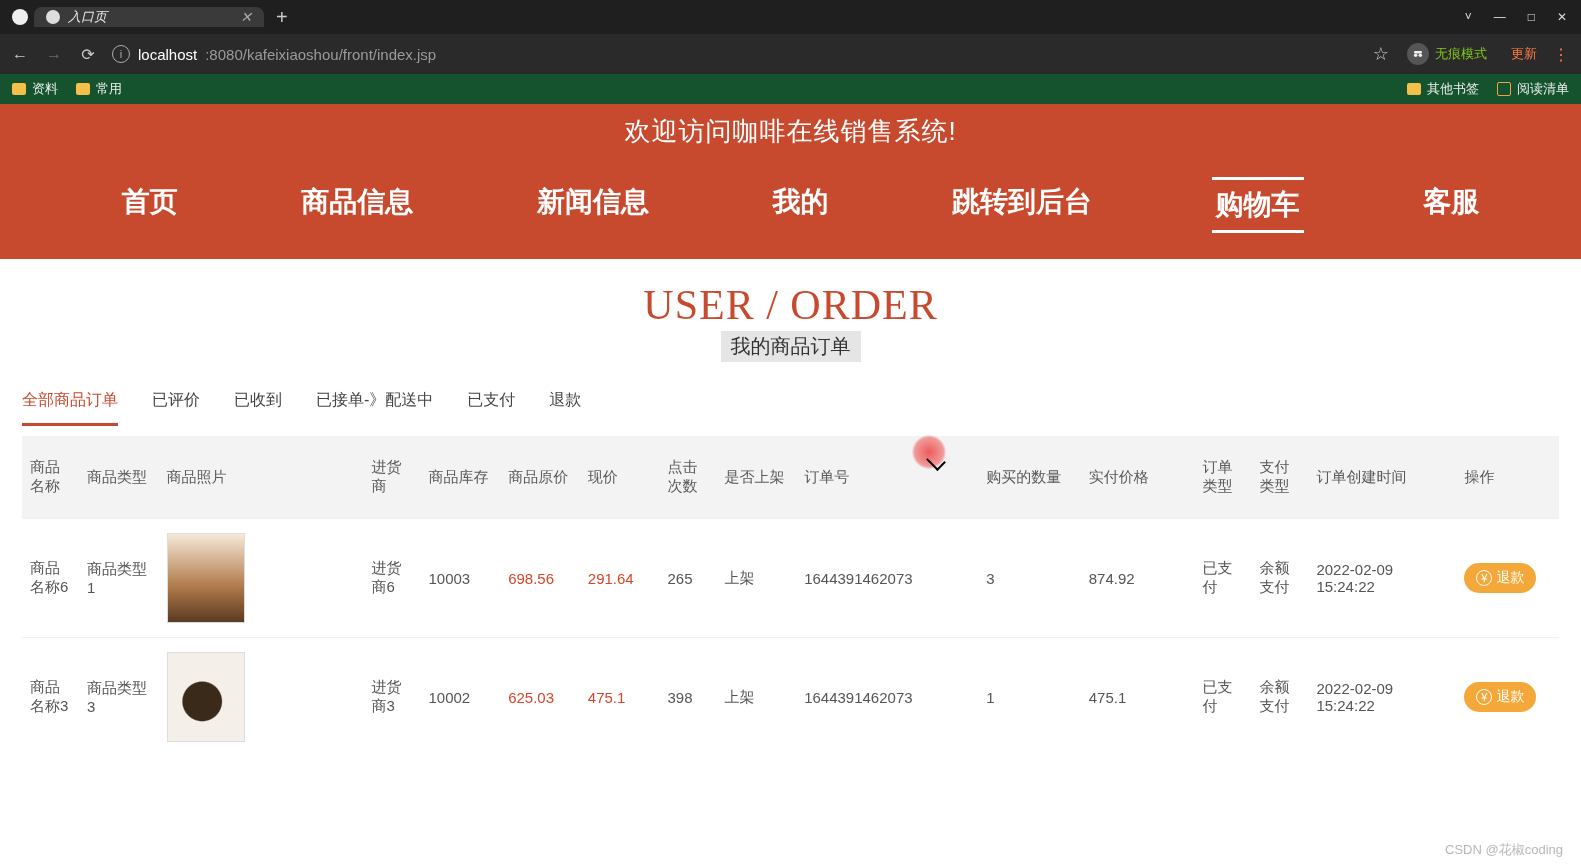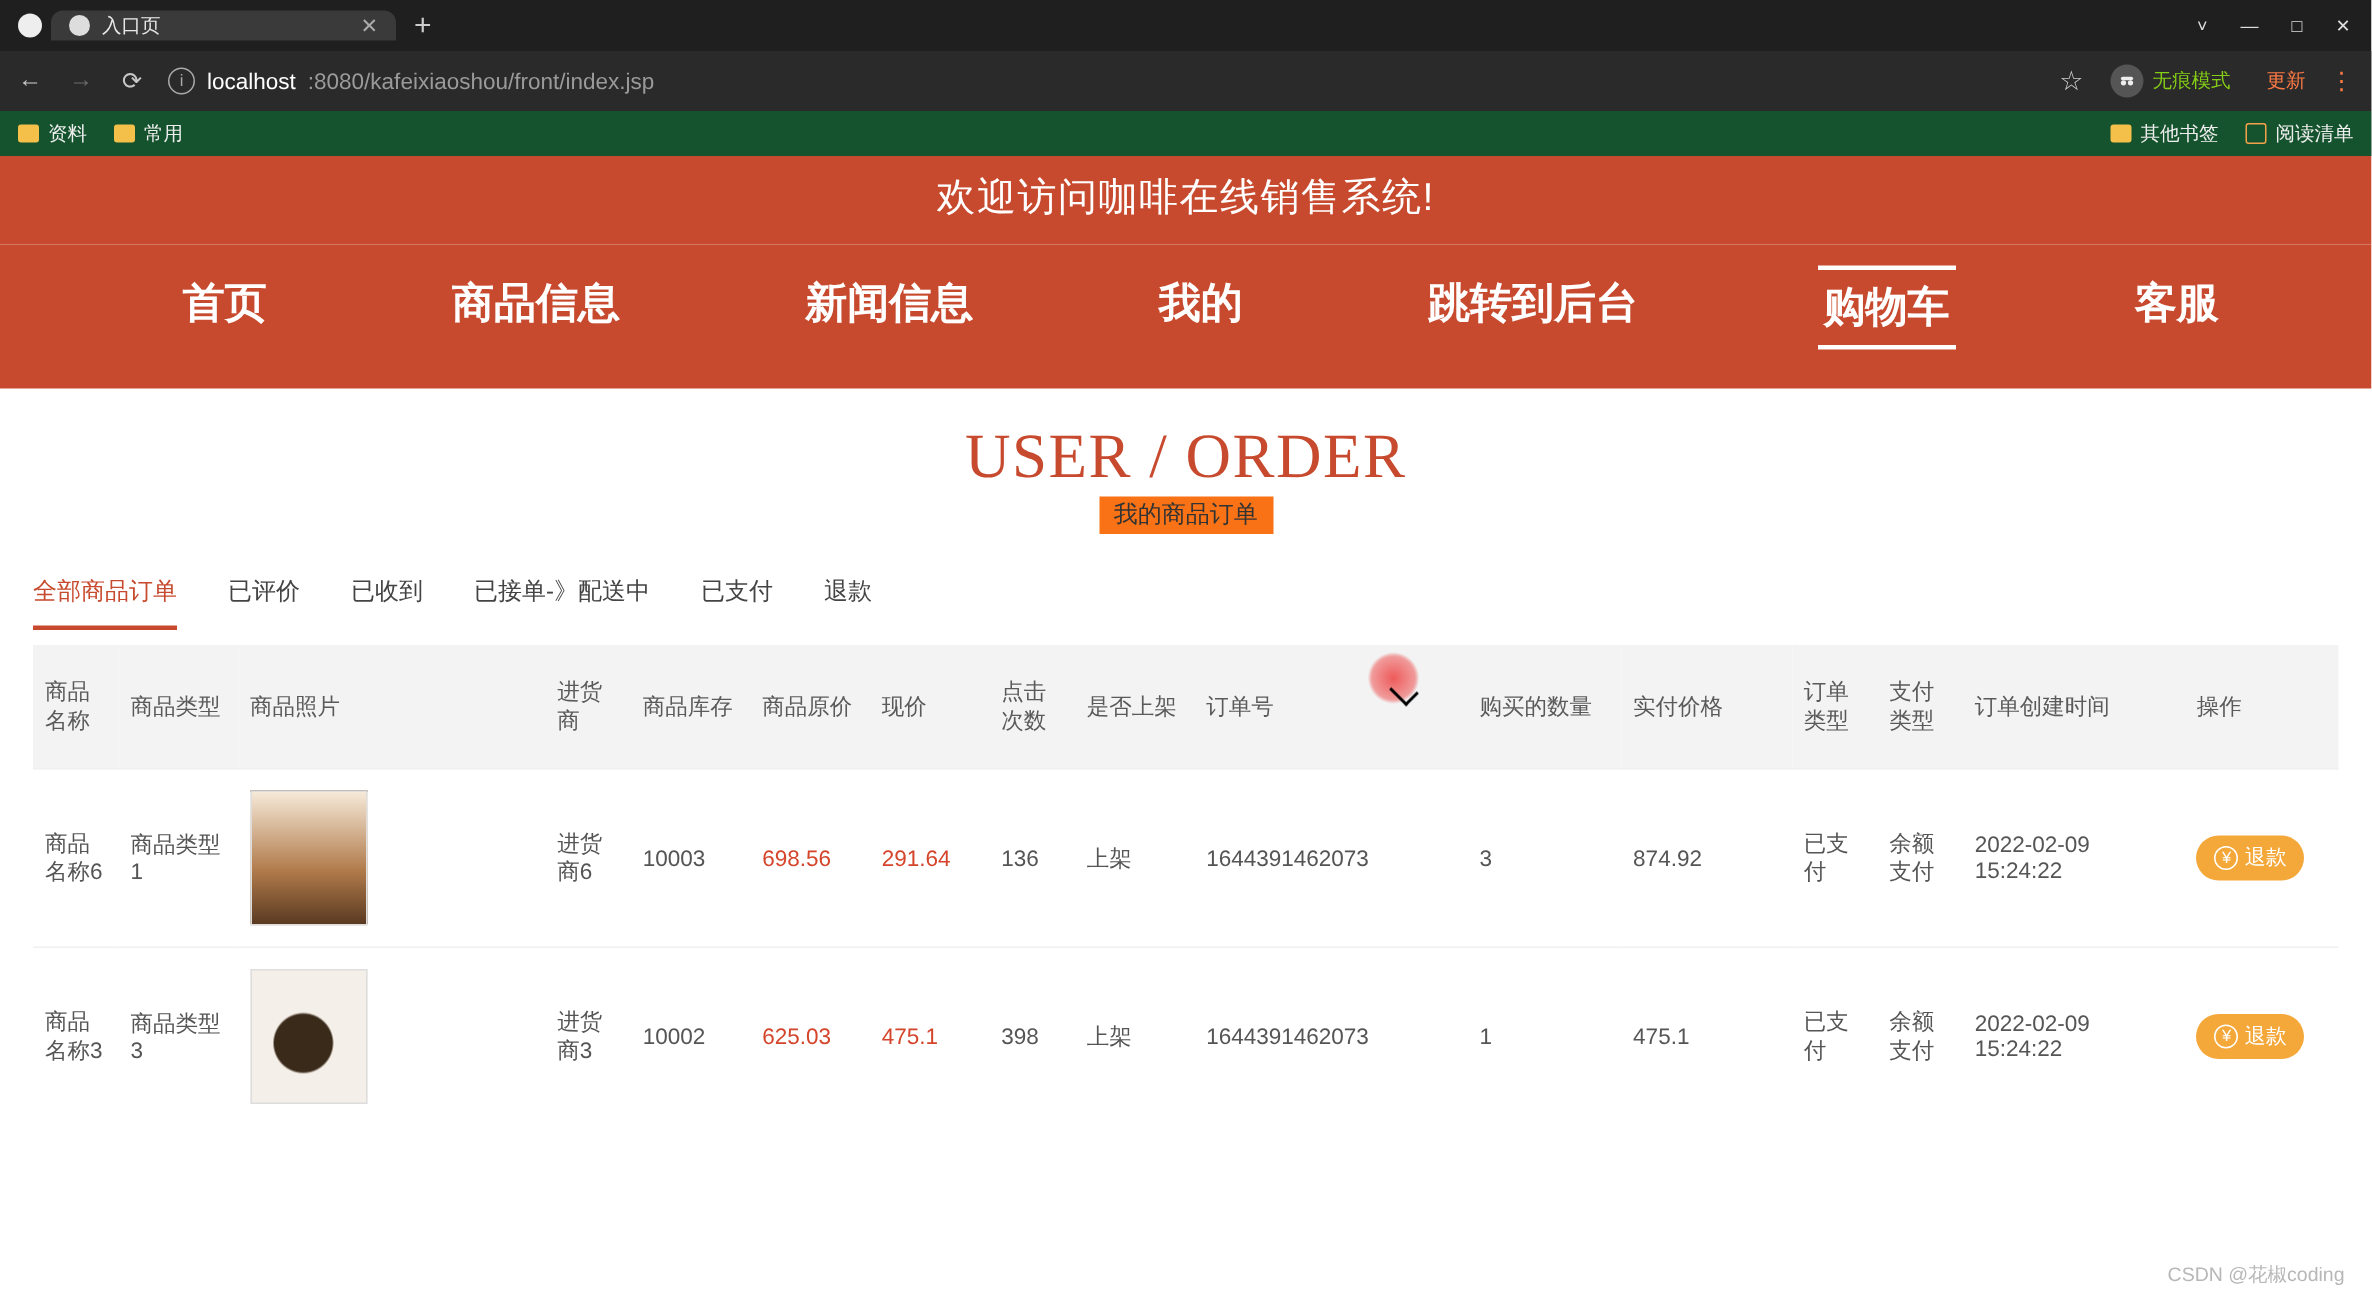--- a/index.html
+++ b/index.html
@@ -2,21 +2,21 @@
 <html><head>
 <meta charset="utf-8">
 <style>
   * { box-sizing: border-box; margin: 0; padding: 0; }
   html, body { width: 1581px; height: 865px; font-family: "Microsoft YaHei", Arial, sans-serif; background: #fff; overflow: hidden; }
 
   
   .chrome { background:#1f1f1f; color:#ddd; }
   .tabbar { height:34px; display:flex; align-items:center; padding-left:6px; }
   .tab-spacer-icon { width:16px; height:16px; border-radius:50%; background:#eee; display:inline-block; margin:0 6px; }
-  .tab { height:20px; background:#3a3a3a; border-radius:8px 8px 0 0; display:flex; align-items:center; padding:0 12px; gap:8px; min-width:230px; color:#e8e8e8; font-size:13px; }
+  .tab { height:20px; background:#3a3a3a; border-radius:8px 8px 0 0; display:flex; align-items:center; padding:0 12px; gap:8px; min-width:230px; color:#e8e8e8; font-size:13px;font-style:italic; }
   .tab .favicon { width:14px; height:14px; border-radius:50%; background:#ddd; }
   .tab .close { color:#aaa; font-size:14px; margin-left:auto; }
   .newtab { color:#ccc; font-size:20px; padding:0 12px; }
   .win-controls { margin-left:auto; display:flex; gap:22px; padding-right:14px; color:#ddd; font-size:12px; }
 
   .addrbar { height:40px; display:flex; align-items:center; padding:0 10px; gap:14px; background:#2a2a2a; }
   .nav-icon { width:20px; height:20px; color:#c8c8c8; display:flex; align-items:center; justify-content:center; }
   .nav-icon.dim { color:#6a6a6a; }
   .url-wrap { flex:1; display:flex; align-items:center; gap:8px; color:#ccc; font-size:15px; }
   .url-wrap .info { width:18px; height:18px; border:1.5px solid #aaa; border-radius:50%; display:flex; align-items:center; justify-content:center; font-size:11px; color:#aaa; }
@@ -34,21 +34,21 @@
   .list-icn { width:14px; height:14px; border:1.5px solid #f5a04a; border-radius:2px; }
 
   
   .site-banner { background:#c84a2e; color:#fff; text-align:center; font-size:26px; padding:10px 0 14px 0; letter-spacing:1px; }
   .site-nav { background:#c84a2e; display:flex; justify-content:space-around; padding:14px 40px 26px 60px; }
   .site-nav .nav-item { color:#fff; font-size:28px; font-weight:600; padding:6px 4px; }
   .site-nav .nav-item.active { border-top:3px solid #fff; border-bottom:3px solid #fff; }
 
   .page-title-wrap { text-align:center; margin-top:22px; }
   .page-title-en { font-family: "Times New Roman", serif; font-size:42px; color:#c84a2e; letter-spacing:1px; }
-  .page-title-cn { display:inline-block; background:#f97316; padding:2px 10px; font-size:16px; color:#333; margin-top:2px; }
+  .page-title-cn { display:inline-block; background:#e5e5e5; padding:2px 10px; font-size:20px; color:#333; margin-top:2px; }
 
   .tabs { display:flex; gap:34px; padding:28px 22px 0 22px; font-size:16px; color:#444; }
   .tabs .tab-item { padding-bottom:12px; cursor:pointer; }
   .tabs .tab-item.active { color:#c84a2e; border-bottom:3px solid #c84a2e; }
 
   .table-wrap { margin:10px 22px 0 22px; }
   table { width:100%; border-collapse:collapse; font-size:15px; color:#555; table-layout:fixed; }
   thead th { background:#f3f3f3; font-weight:500; text-align:left; padding:22px 8px; color:#5a5a5a; }
   tbody td { padding:14px 8px; vertical-align:middle; border-top:1px solid #f0f0f0; }
   .col-narrow { width:50px; }
@@ -203,21 +203,21 @@
 <tr>
   <td>商品名称6</td>
   <td>商品类型1</td>
   <td>
             <div class="prod-img"></div>
           </td>
   <td>进货商6</td>
   <td>10003</td>
   <td class="c-red">698.56</td>
   <td class="c-red">291.64</td>
-  <td>136</td>
+  <td>265</td>
   <td>上架</td>
   <td>1644391462073</td>
   <td>3</td>
   <td>874.92</td>
   <td>已支付</td>
   <td>余额支付</td>
   <td>2022-02-09 15:24:22</td>
   <td>
     <button class="btn-refund">
               <span class="yen">¥</span>

